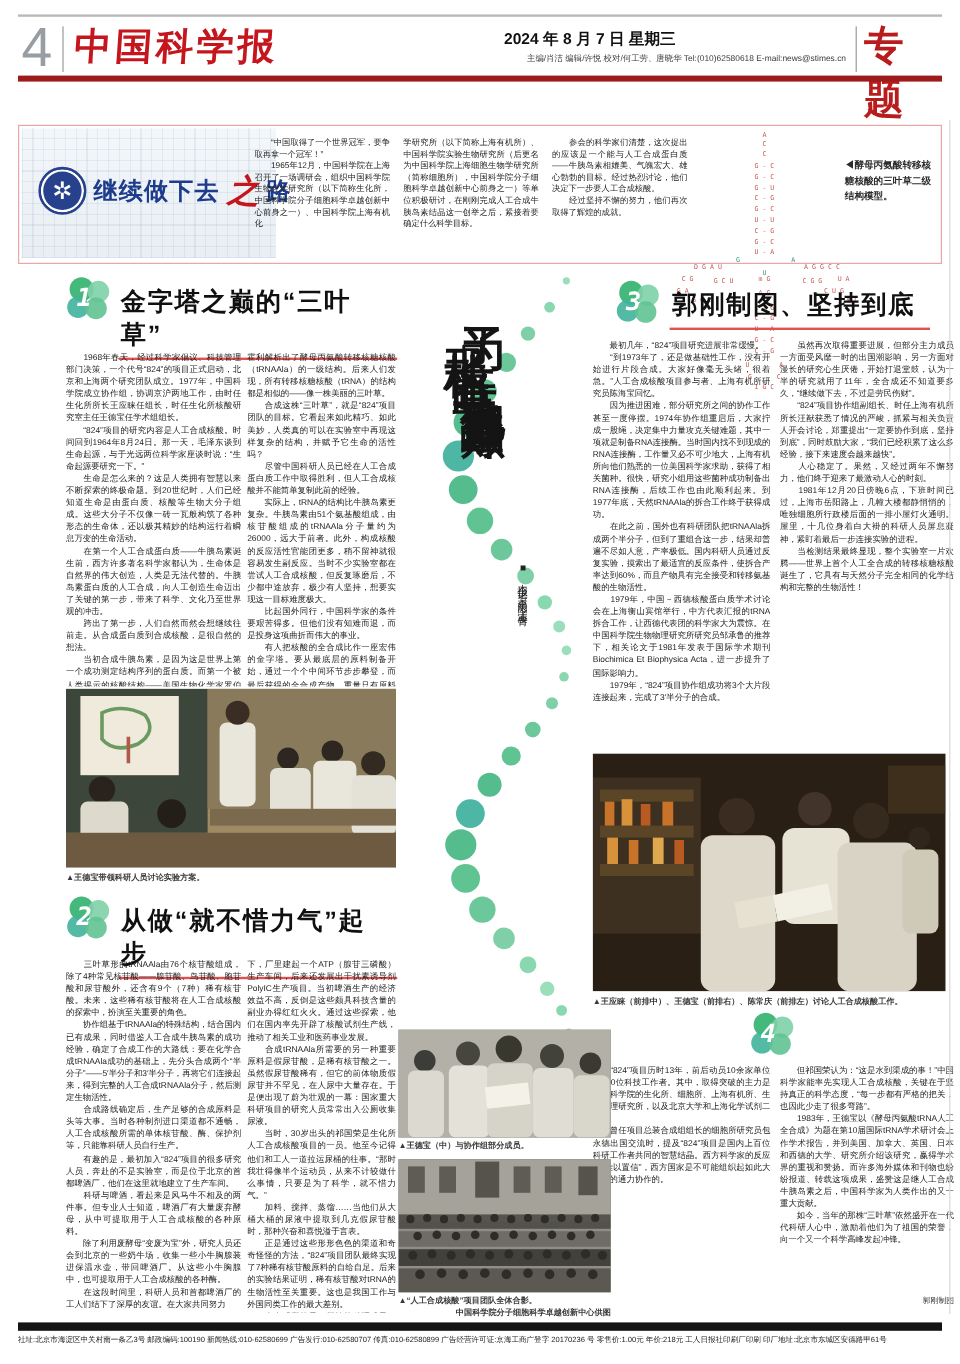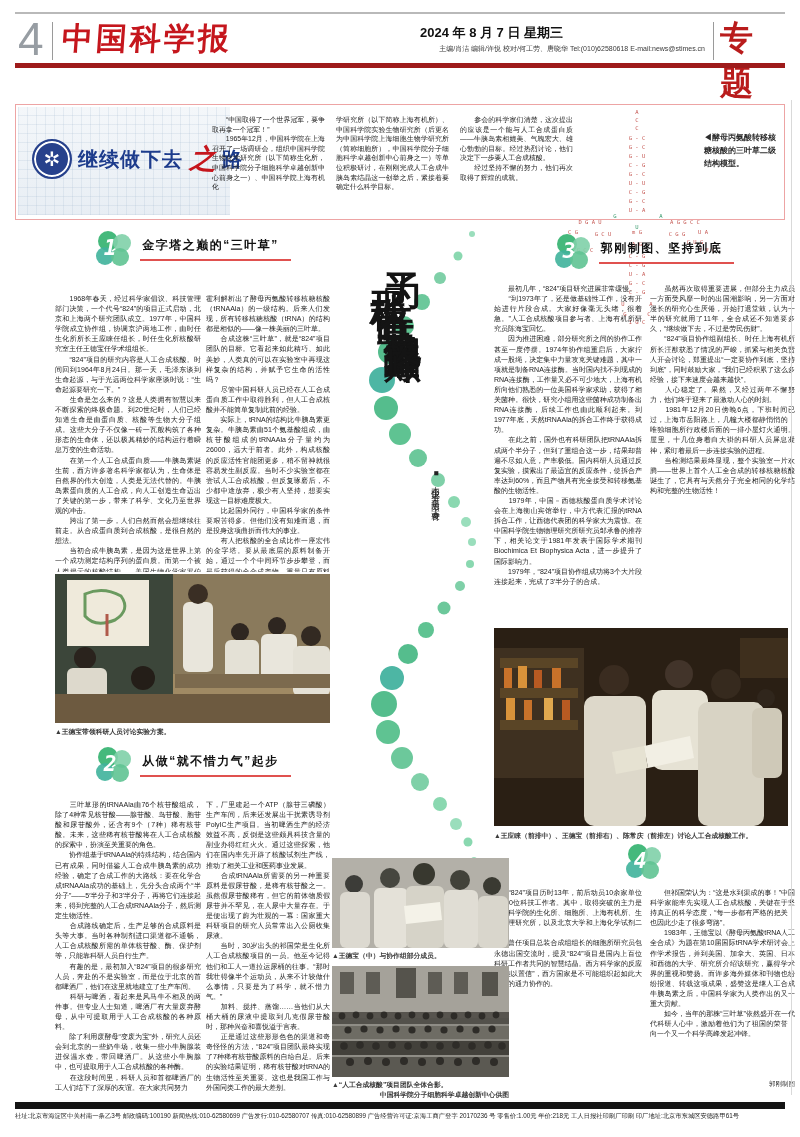--- a/index.html
+++ b/index.html
@@ -27,21 +27,21 @@
   .logo{left:16px;top:34px;display:flex;align-items:center;gap:6px;}
   .emblem{width:36px;height:36px;border-radius:50%;background:#27418c;color:#fff;display:flex;
           align-items:center;justify-content:center;font-size:20px;border:2px solid #27418c;box-shadow:inset 0 0 0 2px #fff;}
   .logo-txt{font-size:20px;font-weight:bold;color:#1d3c8c;letter-spacing:1px;}
   .logo-zhi{font-size:27px;font-weight:bold;color:#c5161d;font-family:"Liberation Serif",serif;font-style:italic;}
   .tb-col{position:absolute;top:10px;width:113px;height:96px;font-size:6.9px;line-height:9.6px;
           text-align:justify;white-space:pre-wrap;overflow:hidden;color:#222;}
   .tb-cap{left:688px;top:26px;width:74px;font-size:8px;font-weight:bold;line-height:13px;color:#2c2c2c;}
   
   .sec-head{display:flex;align-items:flex-start;justify-content:center;gap:7px;}
-  .sec-title{font-size:12px;font-weight:bold;color:#101010;letter-spacing:1.5px;
+  .sec-title{font-size:21px;font-weight:bold;color:#101010;letter-spacing:1.5px;
              border-bottom:2.5px solid #e0514f;padding:7px 12px 5px 2px;}
   
   .col{font-size:7px;line-height:10.1px;text-align:justify;white-space:pre-wrap;overflow:hidden;color:#1b1b1b;}
   .cap{font-size:6.8px;font-weight:bold;color:#3a3a3a;line-height:10px;}
   
   .headline{writing-mode:vertical-rl;font-size:37px;font-weight:bold;color:#141414;
             letter-spacing:3px;line-height:46px;}
   .headline span{display:inline-block;}
   .hl-g1{transform:translateX(7px);}
   .hl-g2{margin-top:13px;transform:translateX(-7px);}

